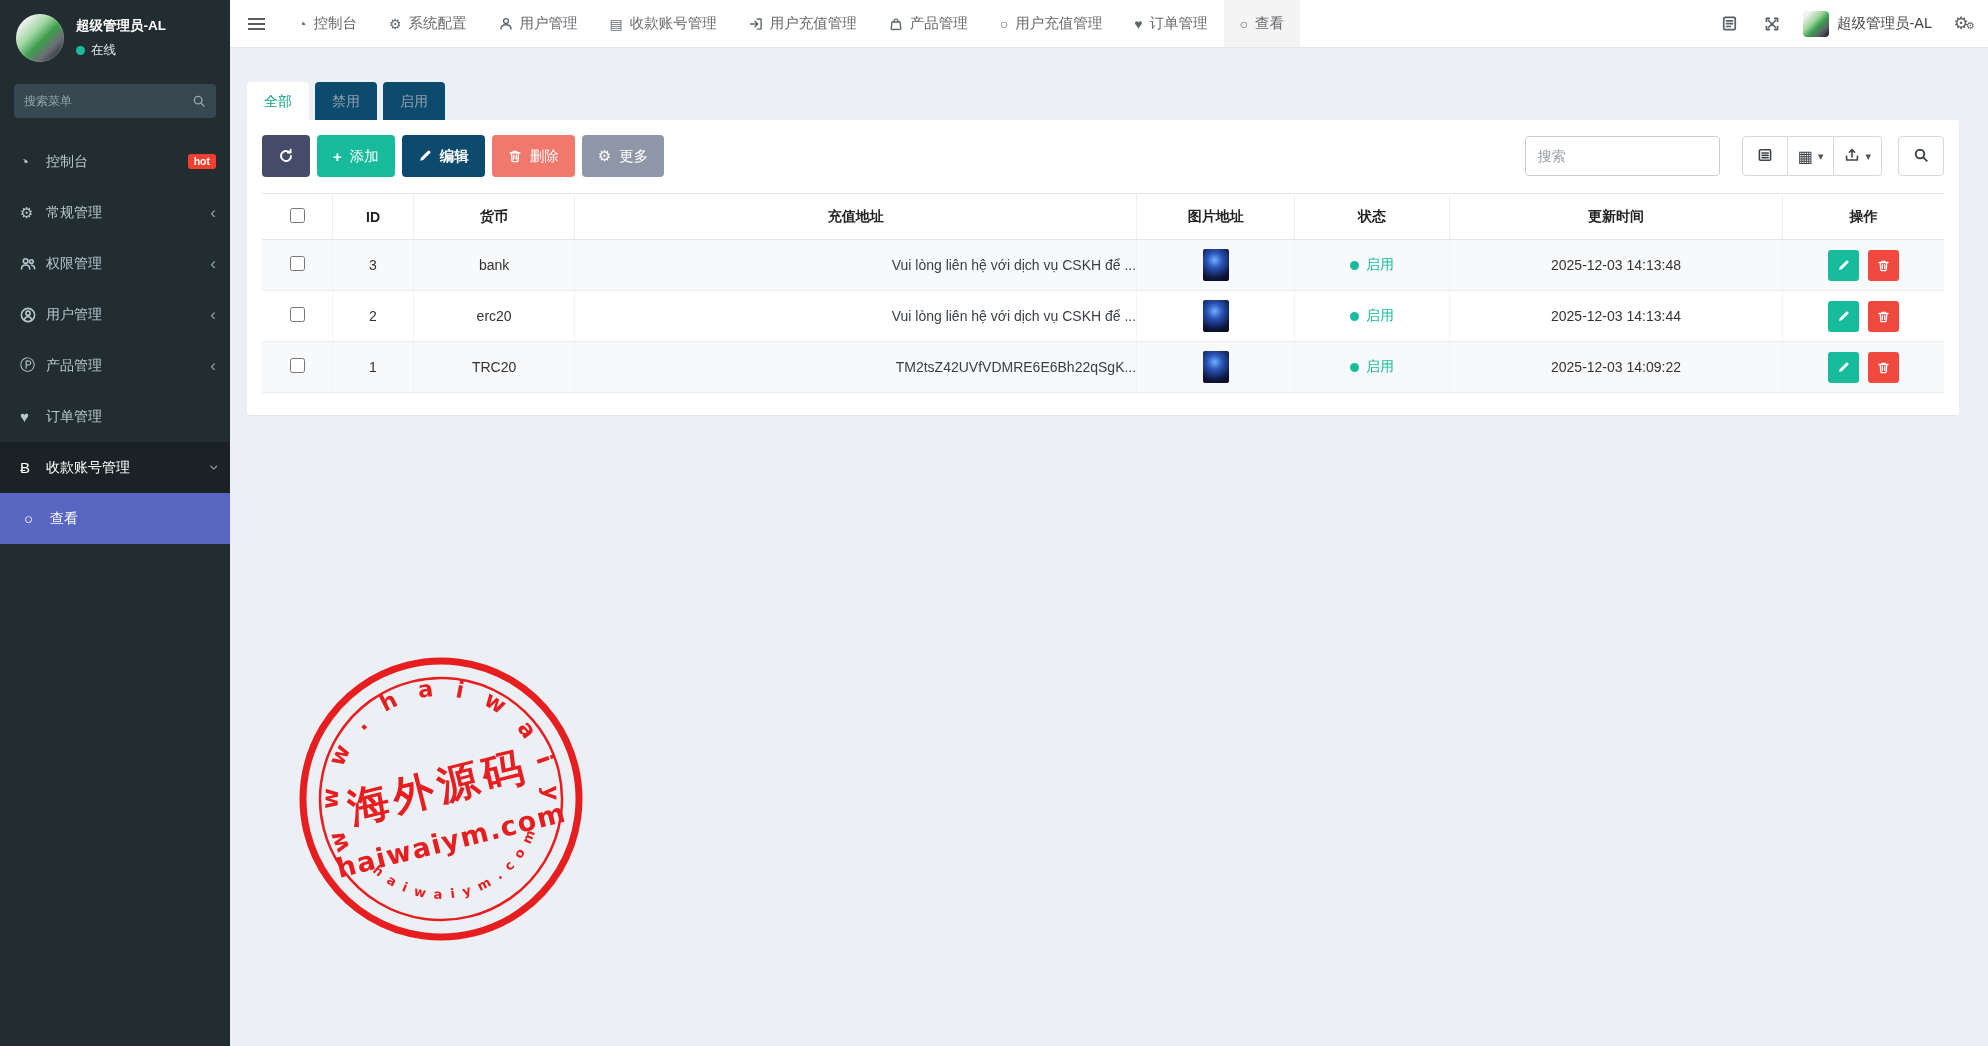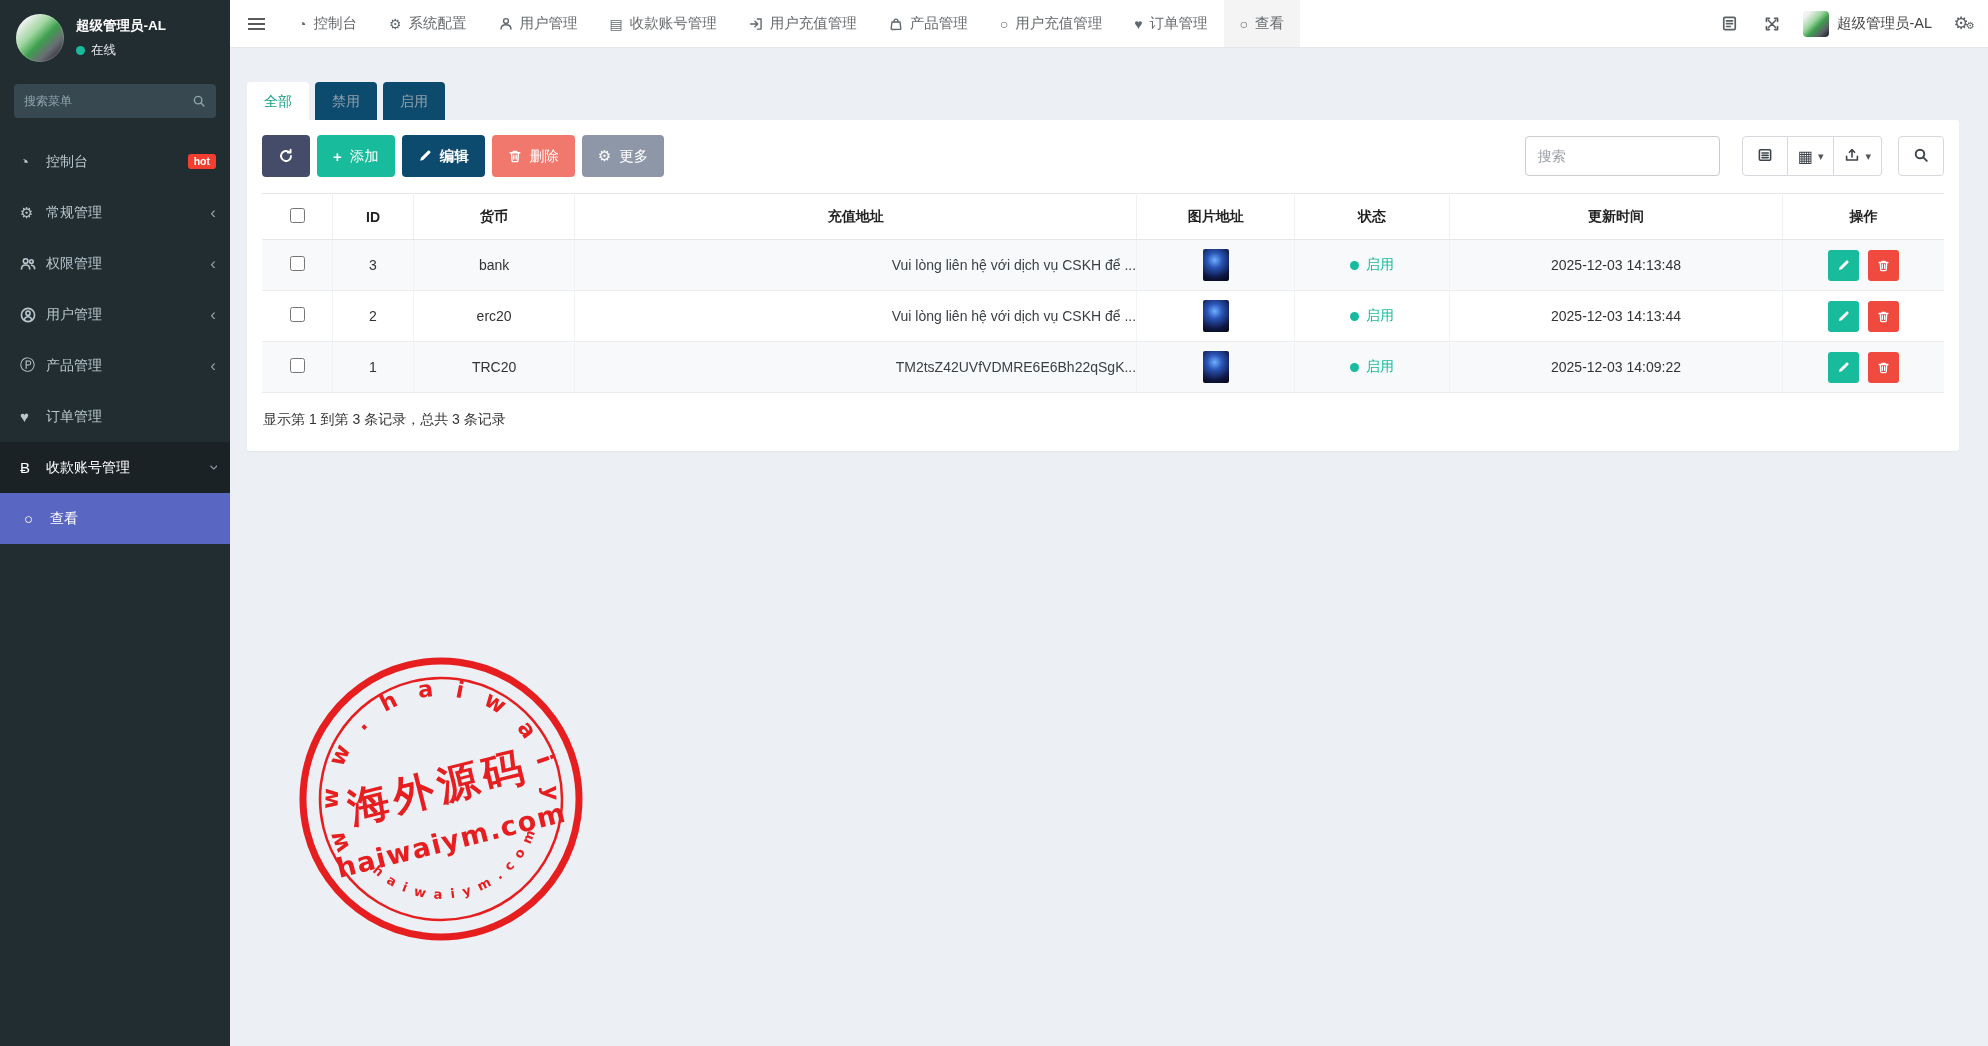--- a/index.html
+++ b/index.html
@@ -443,21 +443,20 @@
               <button class="abtn del">
                   <svg class="ic" width="13" height="13" viewBox="0 0 16 16">
                     <path d="M2.5 4.3h11M6 4.3V2.8h4v1.5M4 4.3l.6 9a1.2 1.2 0 0 0 1.2 1.1h4.4a1.2 1.2 0 0 0 1.2-1.1l.6-9M6.6 7v4.5M9.4 7v4.5"></path>
                   </svg>
                 </button>
             </td>
           </tr>
         </tbody>
       </table>
 
-      <div class="summary">显示第 1 到第 3 条记录，总共 3 条记录</div>
     </div>
   </main>
 
   <svg class="watermark" viewBox="-150 -150 300 300">
     <g transform="rotate(-14)" fill="none" stroke="#e60d0d">
       <circle r="138" stroke-width="7"></circle>
       <circle r="121" stroke-width="2.5"></circle>
       <defs>
         <path id="arcTop" d="M -98.5 30.1 A 103 103 0 1 1 98.5 30.1"></path>
         <path id="arcBottom" d="M -82 57 A 100 100 0 0 0 82 57"></path>

